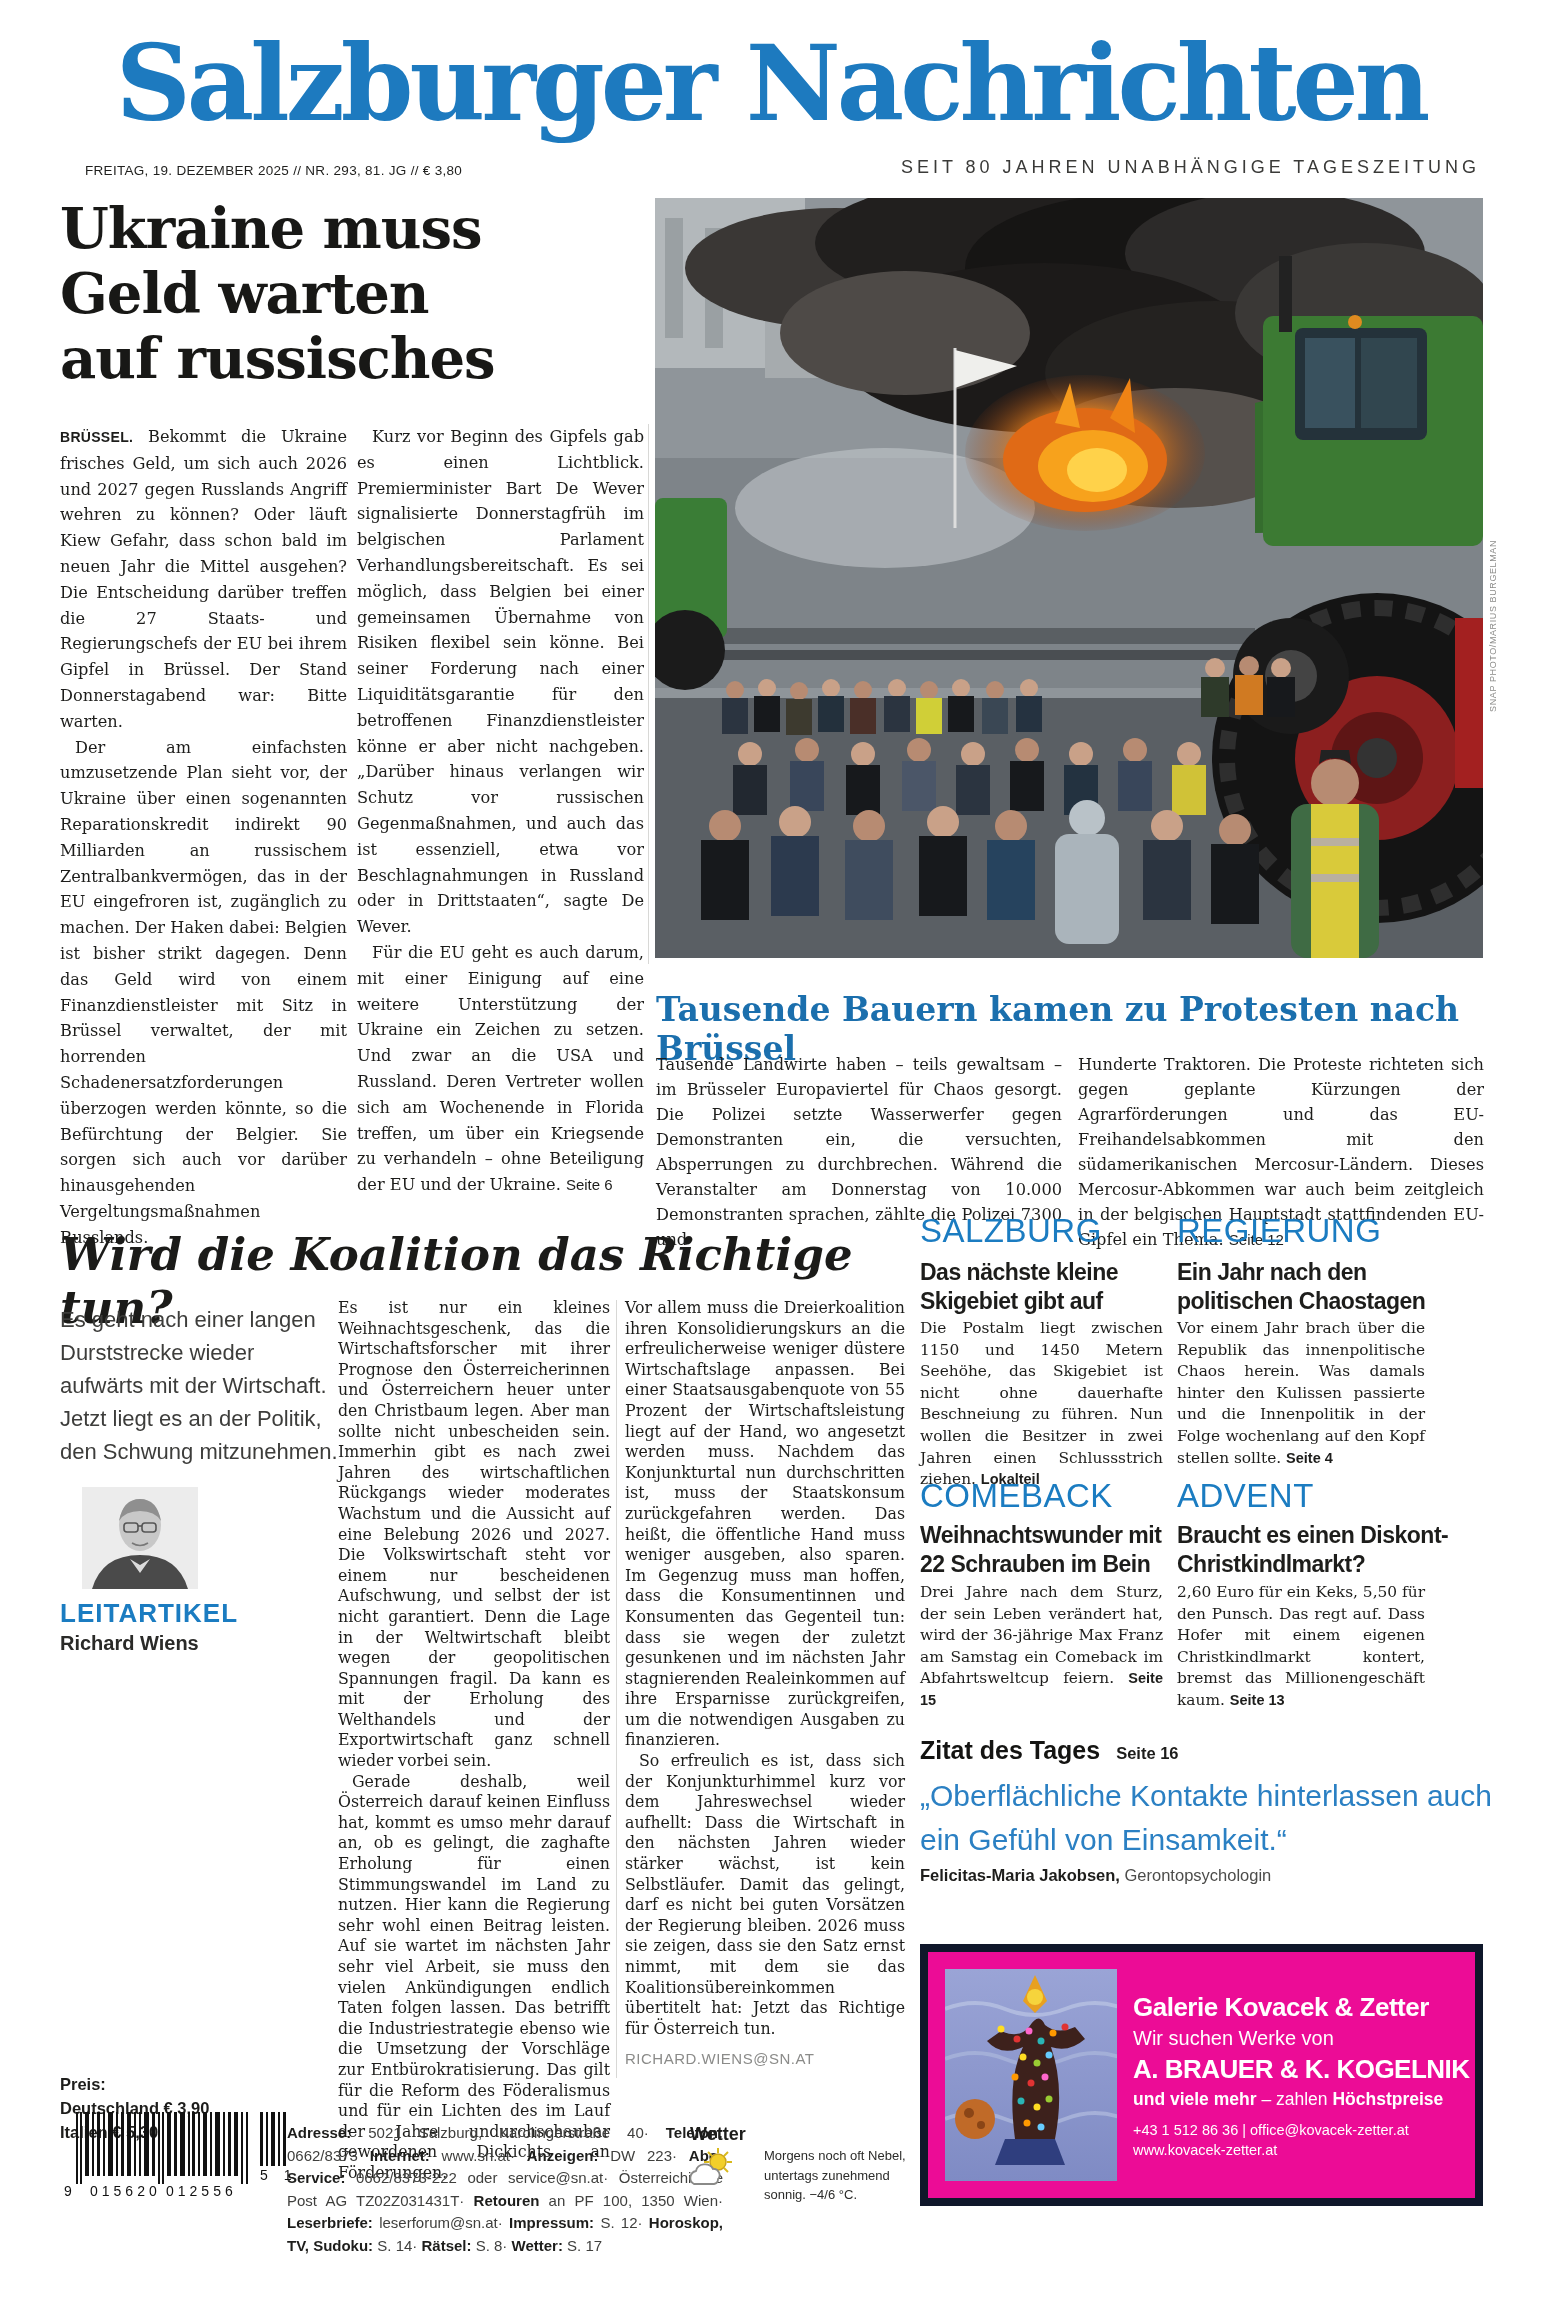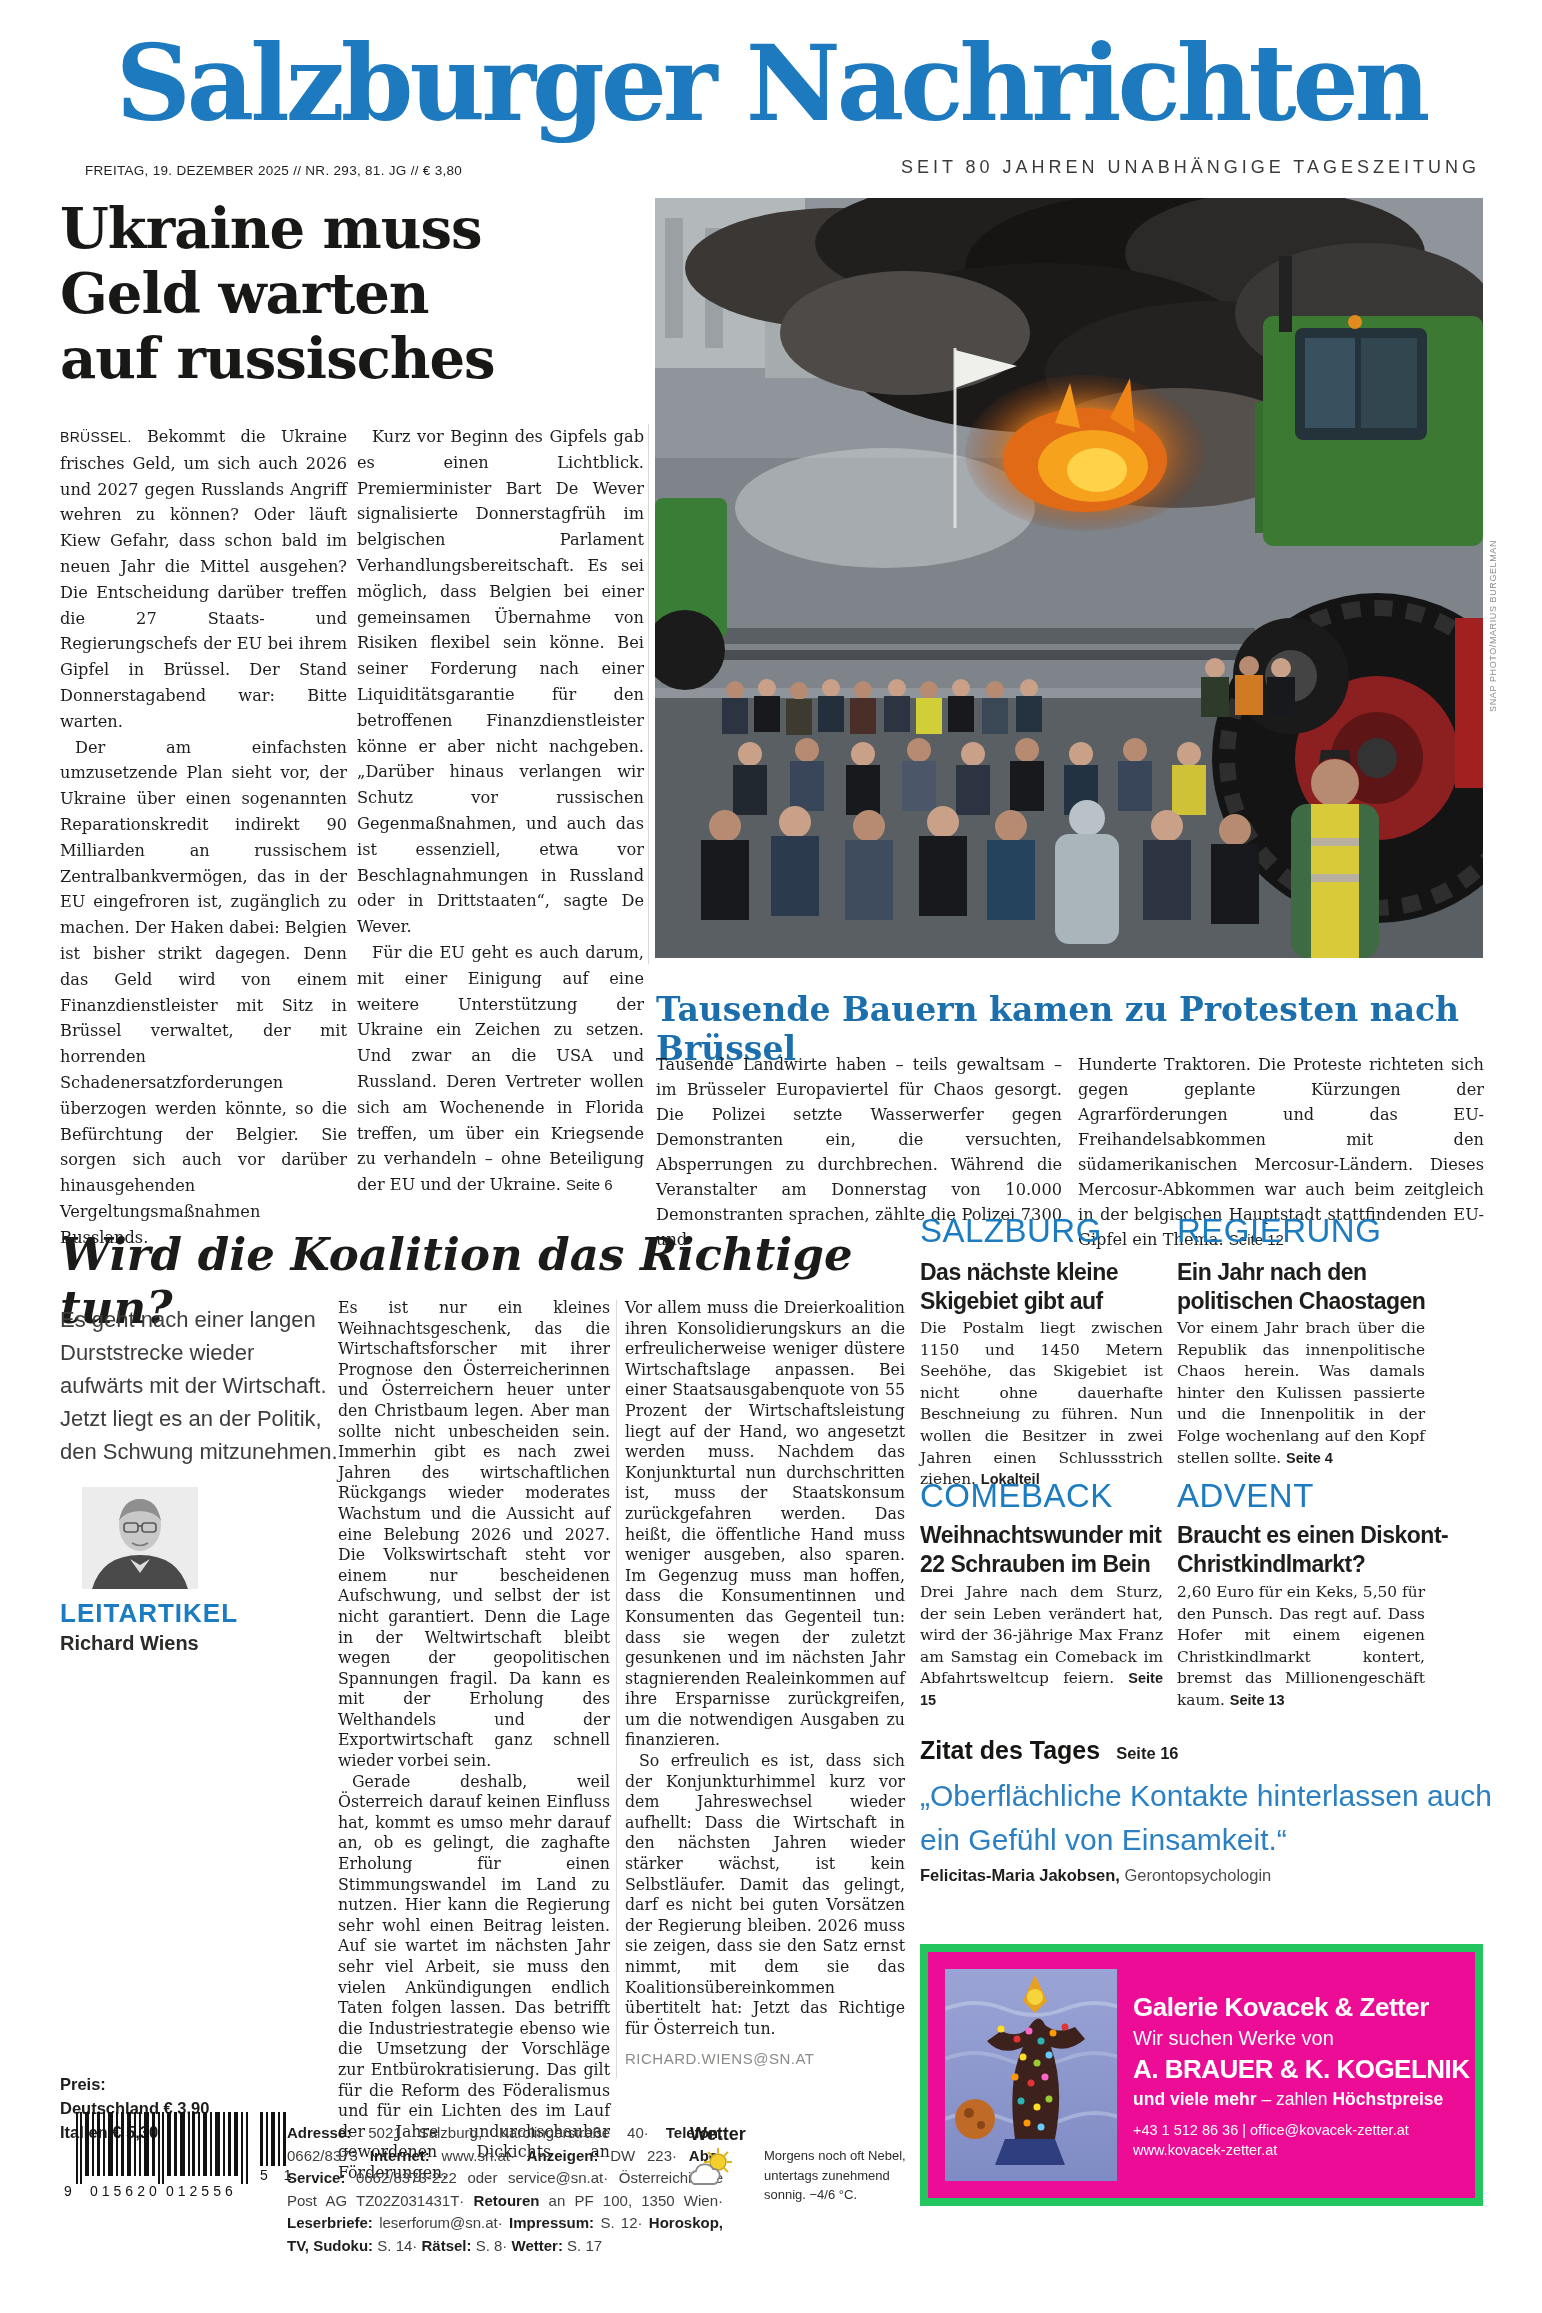--- a/index.html
+++ b/index.html
@@ -11,21 +11,21 @@
               font-weight:700;font-size:104px;letter-spacing:-4px;color:#1d7abf;white-space:nowrap;}
   .dateline{left:85px;top:163px;font-size:13.5px;letter-spacing:.3px;color:#1f1f1d;}
   .tagline{right:62px;top:157px;font-size:18px;font-weight:500;letter-spacing:4px;color:#3a3a38;}
   
   .lead-headline{left:60px;top:196px;width:585px;font-family:"DejaVu Serif",serif;font-weight:600;
                  font-size:56px;line-height:1.16;letter-spacing:-1px;color:#181816;}
   .serif-body{font-family:"DejaVu Serif",serif;font-size:16.2px;line-height:25.8px;text-align:justify;
               color:#1d1d1b;hyphens:auto;-webkit-hyphens:auto;}
   .serif-body p{margin:0;}
   .serif-body p.ind{text-indent:15px;}
-  .origin{font-family:"Liberation Sans",sans-serif;font-weight:400;font-size:14px;letter-spacing:.3px;}
+  .origin{font-family:"Liberation Sans",sans-serif;font-weight:700;font-size:14px;letter-spacing:.3px;}
   .pref{font-family:"Liberation Sans",sans-serif;font-weight:400;font-size:15px;}
   .vrule{width:1px;background:#d8d8d6;}
   
   .photo-credit{left:1488px;top:540px;writing-mode:vertical-rl;transform:rotate(180deg);
                 font-size:9px;letter-spacing:.6px;color:#8c8c8a;}
   .sub-headline{left:656px;top:990px;width:830px;font-family:"DejaVu Serif",serif;font-weight:600;
                 font-size:33px;color:#1b6fad;}
   .cap{font-size:16.2px;line-height:25px;}
   
   .ed-headline{left:60px;top:1228px;width:900px;font-family:"DejaVu Serif",serif;font-style:italic;
@@ -44,21 +44,21 @@
   .t-body{font-family:"DejaVu Serif",serif;font-size:15.4px;line-height:21.6px;text-align:justify;
           color:#1d1d1b;hyphens:auto;-webkit-hyphens:auto;}
   .t-ref{font-family:"Liberation Sans",sans-serif;font-weight:700;font-size:14.5px;}
   
   .q-label{font-size:25px;font-weight:700;color:#141412;}
   .q-page{font-size:16.5px;font-weight:700;margin-left:16px;}
   .q-text{left:920px;top:1774px;width:580px;font-size:30px;line-height:44px;font-weight:300;color:#2b80c3;}
   .q-author{left:920px;top:1866px;font-size:16.5px;color:#4c4c4a;}
   .q-author b{color:#1d1d1b;}
   
-  .ad-box{left:920px;top:1944px;width:563px;height:262px;box-sizing:border-box;border:8px solid #22c55e;
+  .ad-box{left:920px;top:1944px;width:563px;height:262px;box-sizing:border-box;border:8px solid #0f172a;
           background:#ec0c96;display:flex;padding:17px;gap:16px;}
   .ad-text{color:#fff;display:flex;flex-direction:column;justify-content:center;gap:4px;min-width:0;}
   .ad-title{font-size:26px;font-weight:700;letter-spacing:-.5px;white-space:nowrap;}
   .ad-sub{font-size:20px;}
   .ad-names{font-size:26px;font-weight:800;letter-spacing:-.5px;white-space:nowrap;}
   .ad-more{font-size:17.5px;white-space:nowrap;}
   .ad-contact{font-size:14.5px;margin-top:8px;white-space:nowrap;}
   .ad-web{font-size:14.5px;}
   
   .price{left:60px;top:2052px;font-size:16.5px;line-height:24px;font-weight:600;color:#1d1d1b;margin-top:20px;}

